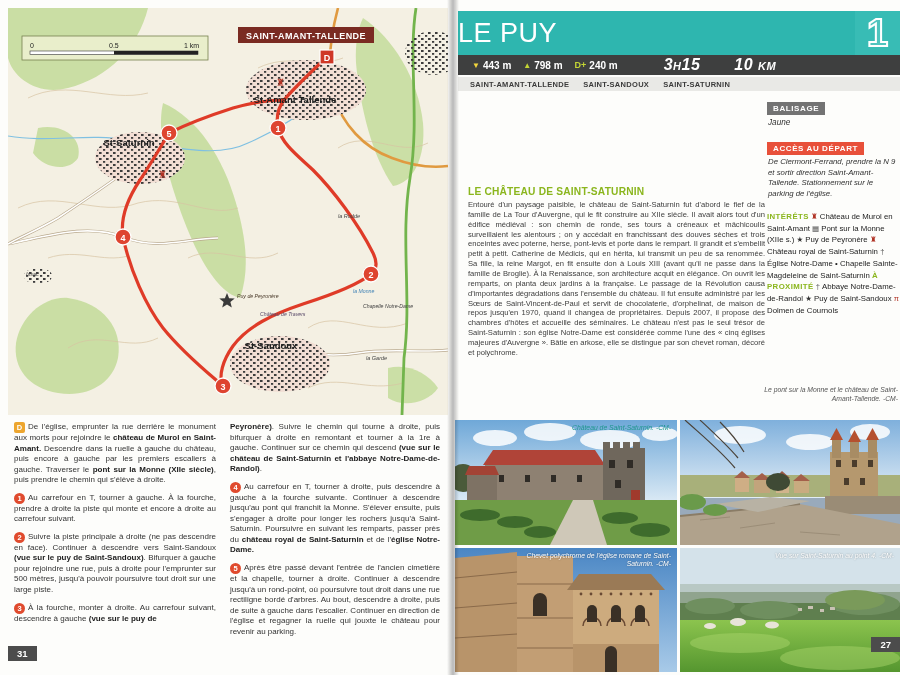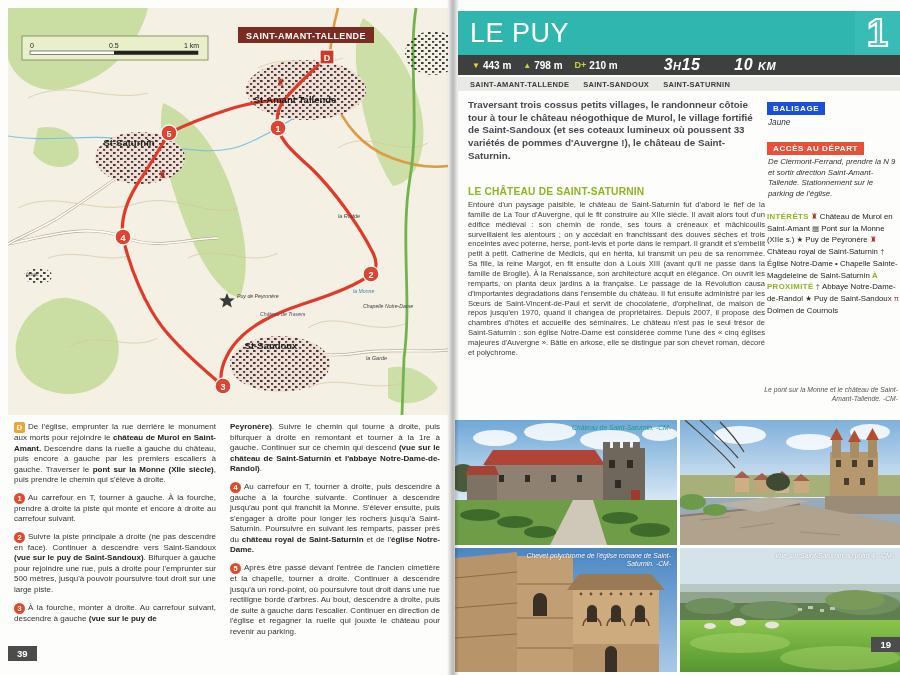--- a/index.html
+++ b/index.html
@@ -22,21 +22,21 @@
       background:#e04b2e;color:#fff;font-size:7.5px;font-weight:bold;text-align:center;
       margin-right:3px;vertical-align:-1px;}
   .mk.sq{border-radius:2px;background:#eda62f;}
   .pgnum{position:absolute;background:#4c4c4c;color:#fff;font-weight:bold;font-size:9.5px;
       padding:2px 9px;z-index:30;}
   #pgnum-22{left:8px;top:646px;}
   #pgnum-23{right:0px;top:637px;}
 
   
   #title-bar{position:absolute;left:3px;top:11px;width:397px;height:44px;background:#2eb6af;
-      color:#fff;display:flex;align-items:center;padding-left:12px;box-sizing:border-box;}
+      color:#fff;display:flex;align-items:center;box-sizing:border-box;}
   #title-bar .t-light{font-size:27px;font-weight:400;letter-spacing:.5px;white-space:pre;}
   #title-bar .t-bold{font-size:27px;font-weight:bold;letter-spacing:.2px;}
   #title-num{position:absolute;left:400px;top:11px;width:45px;height:44px;background:#38bcb5;
       display:flex;align-items:center;justify-content:center;}
   #title-num span{font-size:38px;font-weight:bold;color:rgba(255,255,255,.12);
       -webkit-text-stroke:2px #fff;line-height:1;}
   #stats-bar{position:absolute;left:3px;top:55px;width:442px;height:20px;background:#3e3f3f;
       color:#fff;display:flex;align-items:center;font-size:10px;font-weight:bold;box-sizing:border-box;padding:0 14px;}
   #stats-bar .ic{font-size:8px;margin:0 3px 0 0;}
   #stats-bar .v{margin-right:12px;}
@@ -46,21 +46,21 @@
   #towns-bar span{font-size:7.5px;font-weight:bold;color:#3b3b3b;margin-right:14px;letter-spacing:.3px;}
   #intro{position:absolute;left:13px;top:99px;width:295px;font-size:9.8px;font-weight:bold;
       color:#474750;line-height:1.3;}
   #section-heading{position:absolute;left:13px;top:186px;width:295px;font-size:10.2px;
       font-weight:bold;color:#8bb61e;letter-spacing:.2px;}
   #body-text{position:absolute;left:13px;top:200px;width:297px;font-size:7.6px;line-height:1.3;
       color:#3c3c3c;text-align:justify;}
   #sidebar{position:absolute;left:312px;top:97px;width:133px;}
   .badge{display:inline-block;color:#fff;font-weight:bold;font-size:8px;letter-spacing:.6px;
       padding:2px 6px;}
-  .badge.dark{background:#1d4ed8;}
+  .badge.dark{background:#737373;}
   .badge.red{background:#e8503a;}
   .sb-val{font-size:8.2px;font-style:italic;color:#333;margin:3px 0 10px 1px;}
   .sb-text{font-size:7.8px;font-style:italic;color:#333;line-height:1.35;margin:2px 0 12px 1px;}
   .sb-flow{font-size:7.8px;line-height:1.5;color:#222;}
   .sb-flow .grn{color:#8bb61e;font-weight:bold;letter-spacing:.4px;}
   .li-ic{font-size:7.5px;}
   #sb-caption{position:absolute;left:300px;top:386px;width:143px;font-size:6.8px;font-style:italic;
       color:#555;text-align:right;line-height:1.3;}
 
   
@@ -198,50 +198,49 @@
         <p class="step"><span class="mk">2</span><span><span>Suivre la piste principale à droite (ne pas descendre en face). Continuer à descendre vers Saint-Sandoux </span><span class="rb">(vue sur le puy de Saint-Sandoux)</span><span>. Bifurquer à gauche pour rejoindre une rue, puis à droite pour l'emprunter sur 500 mètres, jusqu'à pouvoir poursuivre tout droit sur une large piste.</span></span></p>
         <p class="step"><span class="mk">3</span><span><span>À la fourche, monter à droite. Au carrefour suivant, descendre à gauche </span><span class="rb">(vue sur le puy de</span></span></p>
       </div>
       <div class="stepcol" id="stepcol2">
         <p class="step"><span><span class="rb">Peyronère)</span><span>. Suivre le chemin qui tourne à droite, puis bifurquer à droite en remontant et tourner à la 1re à gauche. Continuer sur ce chemin qui descend </span><span class="rb">(vue sur le château de Saint-Saturnin et l'abbaye Notre-Dame-de-Randol)</span><span>.</span></span></p>
         <p class="step"><span class="mk">4</span><span><span>Au carrefour en T, tourner à droite, puis descendre à gauche à la fourche suivante. Continuer à descendre jusqu'au pont qui franchit la Monne. S'élever ensuite, puis s'engager à droite pour longer les rochers jusqu'à Saint-Saturnin. Poursuivre en suivant les remparts, passer près du </span><span class="rb">château royal de Saint-Saturnin</span><span> et de l'</span><span class="rb">église Notre-Dame.</span></span></p>
         <p class="step"><span class="mk">5</span><span><span>Après être passé devant l'entrée de l'ancien cimetière et la chapelle, tourner à droite. Continuer à descendre jusqu'à un rond-point, où poursuivre tout droit dans une rue rectiligne bordé d'arbres. Au bout, descendre à droite, puis de suite à gauche dans l'escalier. Continuer en direction de l'église et regagner la ruelle qui jouxte le château pour revenir au parking.</span></span></p>
       </div>
     </div>
 
-    <div class="pgnum" id="pgnum-22">39</div>
+    <div class="pgnum" id="pgnum-22">31</div>
   </div>
 
   <div class="pg" id="right-page">
 
     <div id="title-bar">
       <span class="t-light">LE PUY </span>
     </div>
     <div id="title-num">
         <span>1</span>
       </div>
 
     <div id="stats-bar">
       <span class="ic" style="color:#f2d53c">▼</span>
       <span class="v">443 m</span>
       <span class="ic" style="color:#c4d634">▲</span>
       <span class="v">798 m</span>
       <span class="ic" style="color:#c4d634;font-size:9px;font-weight:bold">D+</span>
-      <span class="v">210 m</span>
+      <span class="v">240 m</span>
       <span class="big">3h15</span>
       <span class="big">10 km</span>
     </div>
 
     <div id="towns-bar">
       <span>SAINT-AMANT-TALLENDE</span>
       <span>SAINT-SANDOUX</span>
       <span>SAINT-SATURNIN</span>
     </div>
 
-    <div id="intro">Traversant trois cossus petits villages, le randonneur côtoie tour à tour le château néogothique de Murol, le village fortifié de Saint-Sandoux (et ses coteaux lumineux où poussent 33 variétés de pommes d'Auvergne !), le château de Saint-Saturnin.</div>
     <div id="section-heading">LE CHÂTEAU DE SAINT-SATURNIN</div>
     <div id="body-text">Entouré d'un paysage paisible, le château de Saint-Saturnin fut d'abord le fief de la famille de La Tour d'Auvergne, qui le fit construire au XIIe siècle. Il avait alors tout d'un édifice médiéval : son chemin de ronde, ses tours à créneaux et mâchicoulis surveillaient les alentours ; on y accédait en franchissant des douves sèches et trois enceintes avec poterne, herse, pont-levis et porte dans le rempart. Il grandit et s'embellit petit à petit. Catherine de Médicis, qui en hérita, lui transmit un peu de sa renommée. Sa fille, la reine Margot, en fit ensuite don à Louis XIII (avant qu'il ne passe dans la famille de Broglie). À la Renaissance, son architecture acquit en élégance. On ouvrit les remparts, on planta deux jardins à la française. Le passage de la Révolution causa d'importantes dégradations dans l'ensemble du château. Il fut ensuite administré par les Sœurs de Saint-Vincent-de-Paul et servit de chocolaterie, d'orphelinat, de maison de repos jusqu'en 1970, quand il changea de propriétaires. Depuis 2007, il propose des chambres d'hôtes et accueille des séminaires. Le château n'est pas le seul trésor de Saint-Saturnin : son église Notre-Dame est considérée comme l'une des « cinq églises majeures d'Auvergne ». Bâtie en arkose, elle se distingue par son chevet roman, décoré et polychrome.</div>
 
     <div id="sidebar">
       <span class="badge dark">BALISAGE</span>
       <div class="sb-val">Jaune</div>
       <span class="badge red">ACCÈS AU DÉPART</span>
       <div class="sb-text">De Clermont-Ferrand, prendre la N 9 et sortir direction Saint-Amant-Tallende. Stationnement sur le parking de l'église.</div>
       <div class="sb-flow">
         <span class="grn">INTÉRÊTS</span>
@@ -447,17 +446,17 @@
           </g>
         <g fill="#e8e4d8">
             <ellipse cx="58" cy="74" rx="8" ry="4"></ellipse>
             <ellipse cx="92" cy="77" rx="7" ry="3.5"></ellipse>
             <ellipse cx="30" cy="78" rx="6" ry="3"></ellipse>
           </g>
       </svg>
       <div class="photo-caption cap-white">Vue sur Saint-Saturnin au point 4. -CM-</div>
     </div>
 
-    <div class="pgnum" id="pgnum-23">19</div>
+    <div class="pgnum" id="pgnum-23">27</div>
   </div>
 
   <div id="gutter"></div>
 </div>
 
 </body></html>

